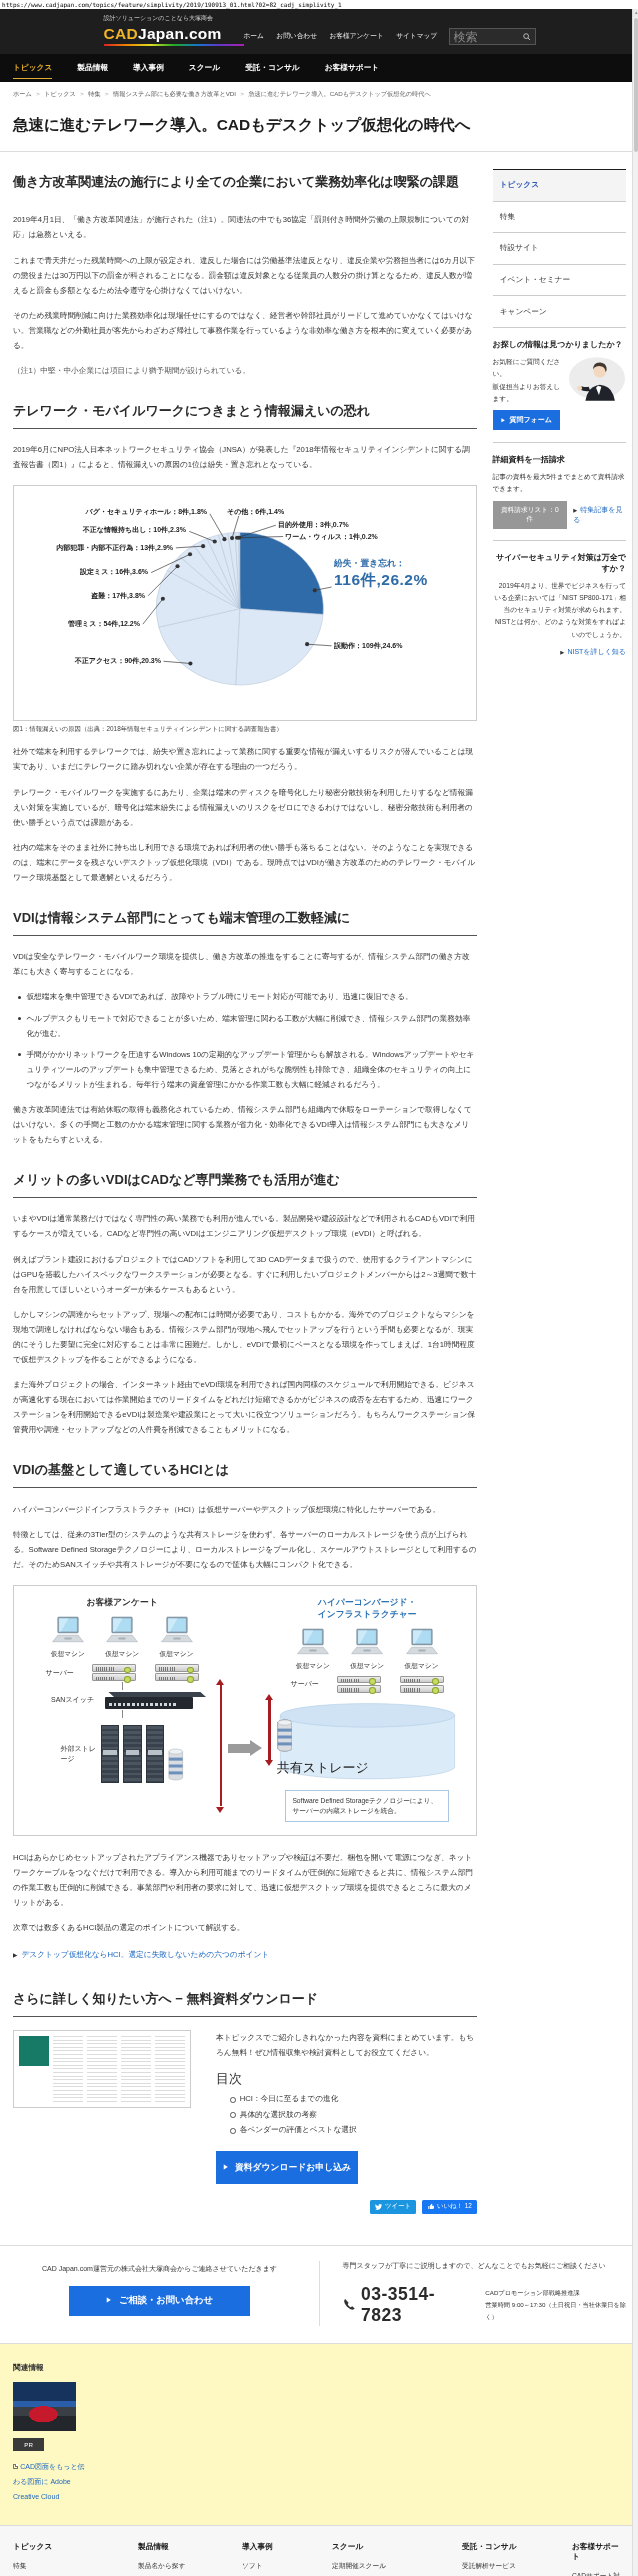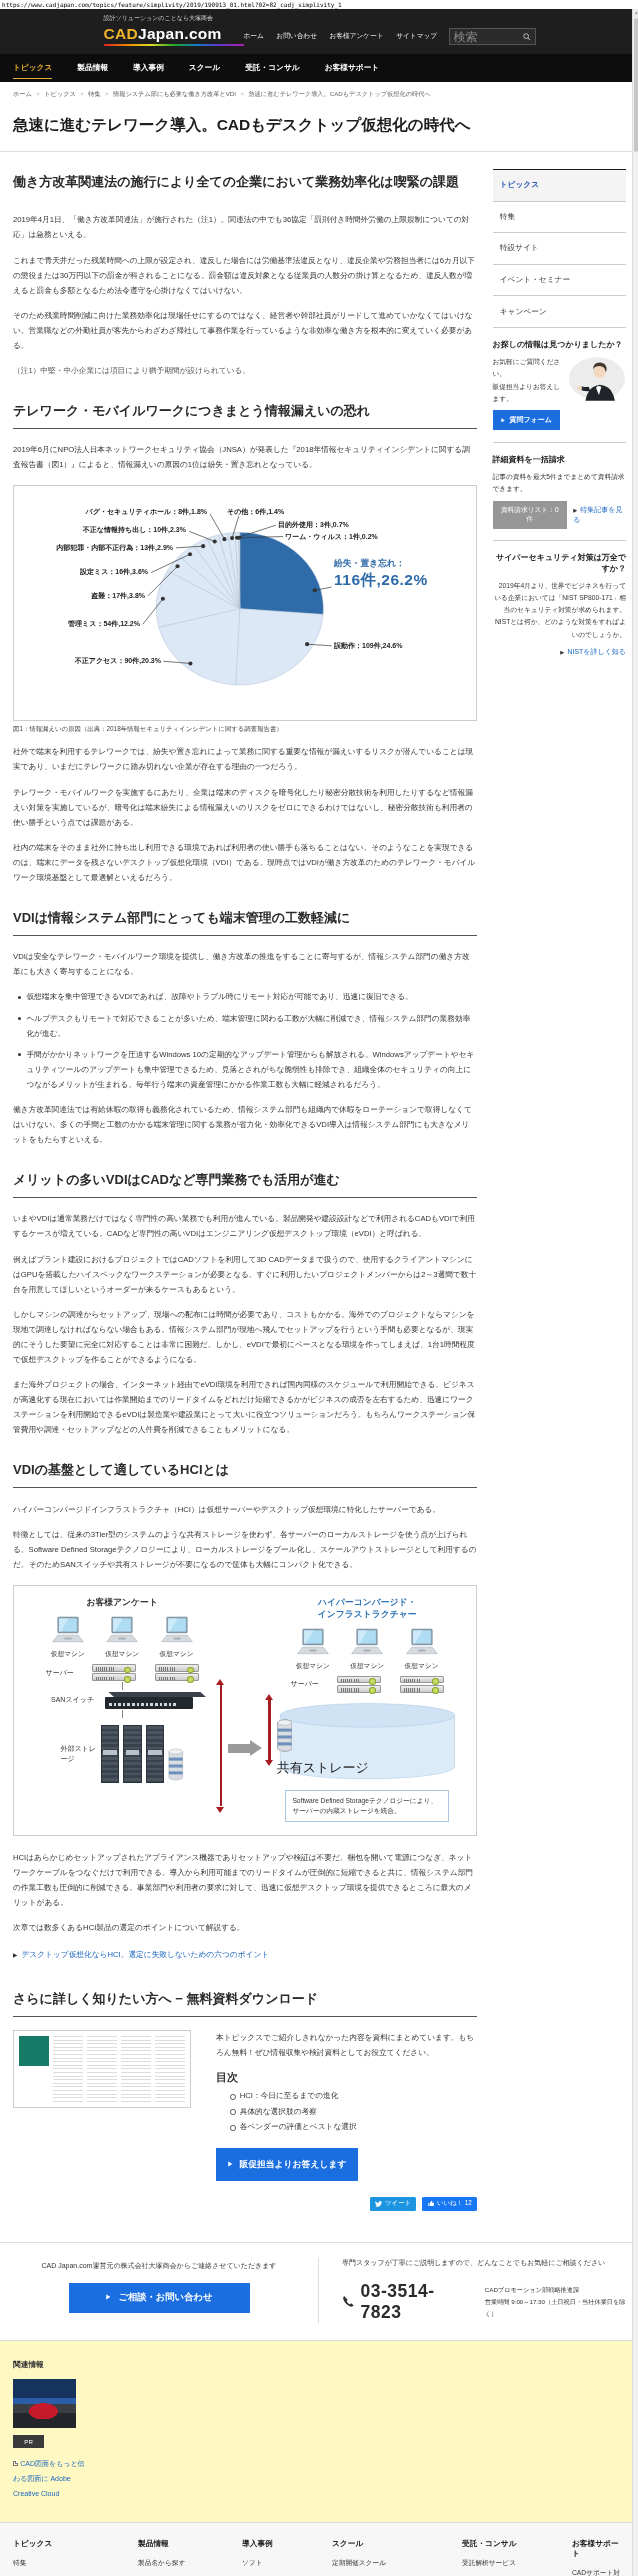--- a/index.html
+++ b/index.html
@@ -127,21 +127,21 @@
 
 
 .dl-row { display: flex; margin-top: 12.4px; }
 .doc-thumb { width: 178px; height: 78px; border: 0.5px solid #ccc; background: #fff;
   display: flex; gap: 3.6px; padding: 4.6px; flex-shrink: 0; }
 .doc-thumb .pg { flex: 1; background: repeating-linear-gradient(180deg,#dcdcdc 0 1px,#fff 1px 3.6px); }
 .doc-thumb .pg.cover { background: linear-gradient(#177a67 0 46%, #fff 46%),
   repeating-linear-gradient(180deg,#cfe3de 0 1px,#fff 1px 3.6px); }
 .dl-text { margin-left: 25px; flex: 1; }
 .dl-text p { margin-top: 0; }
-.toc-title { font-size: 11px; margin: 9.3px 0 3.1px 0; font-weight: bold; }
+.toc-title { font-size: 13px; margin: 9.3px 0 3.1px 0; }
 ul.toc { list-style: none; margin-left: 14.4px; }
 ul.toc li { font-size: 7.7px; line-height: 15.5px; padding-left: 9.3px; position: relative; }
 ul.toc li::before { content:""; position: absolute; left: 0; top: 5.7px; width: 3.6px; height: 3.6px;
   border: 0.8px solid #555; border-radius: 50%; }
 .btn-blue { display: inline-flex; align-items: center; justify-content: center; gap: 6.2px;
   background: #1a6ee0; color: #fff; font-size: 8.8px; font-weight: bold; border: none;
   width: 142px; height: 33px; margin-top: 13.4px; cursor: pointer; }
 .btn-blue .mk { font-size: 5.7px; }
 .social-row { display: flex; justify-content: flex-end; gap: 6.2px; margin: 15.5px 0 5.2px 0; }
 .soc-btn { display: inline-flex; align-items: center; gap: 2.6px; color: #fff; font-size: 6.4px;
@@ -164,21 +164,21 @@
   font-size: 7px; font-weight: bold; border: none; padding: 5.2px 8.2px; margin-top: 5.2px; cursor: pointer; }
 .side-btn .mk { font-size: 4.6px; }
 .gray-btn { display: inline-block; background: #979797; color: #fff; font-size: 6.7px;
   padding: 4.6px 7.2px; border: none; margin-top: 6.2px; cursor: pointer; }
 .side-link { font-size: 7px; color: #1a66c0; margin-top: 6.2px; display: inline-block; }
 .side-link .mk { color: #333; font-size: 5.2px; margin-right: 3.1px; }
 .req-row { display: flex; align-items: center; gap: 6.2px; }
 
 
 .contact { display: flex; border-top: 0.5px solid #ddd; border-bottom: 0.5px solid #ddd;
-  margin-top: 5.2px; padding: 15.5px 0 17.5px 0; }
+  margin-top: 5.2px; padding: 15.5px 0 17.5px 0; justify-content: center; }
 .contact-left { width: 319px; border-right: 0.5px solid #ddd; text-align: center; padding-top: 3.1px; }
 .contact-left .c-text { font-size: 7px; color: #333; }
 .contact-btn { display: inline-flex; align-items: center; justify-content: center; gap: 7.2px;
   width: 181px; height: 30px; background: #1a6ee0; color: #fff; font-size: 9.3px; font-weight: bold;
   border: none; margin-top: 11.3px; cursor: pointer; }
 .contact-btn .mk { font-size: 5.7px; }
 .contact-right { width: 319px; padding-left: 23px; }
 .contact-right .c-text { font-size: 7px; color: #333; }
 .phone-row { display: flex; align-items: center; margin-top: 12.4px; gap: 5.2px; }
 .phone-num { font-size: 17.5px; font-weight: bold; color: #2b2b2b; letter-spacing: 0.5px; }
@@ -547,21 +547,21 @@
         <div class="dl-text">
           <p>本トピックスでご紹介しきれなかった内容を資料にまとめています。もちろん無料！ぜひ情報収集や検討資料としてお役立てください。</p>
           <div class="toc-title">目次</div>
           <ul class="toc">
             <li>HCI：今日に至るまでの進化</li>
             <li>具体的な選択肢の考察</li>
             <li>各ベンダーの評価とベストな選択</li>
           </ul>
           <button class="btn-blue">
               <span class="mk">▶</span>
-              <span>販促担当よりお答えします</span>
+              <span>資料ダウンロードお申し込み</span>
             </button>
         </div>
       </div>
       <div class="social-row">
         <button class="soc-btn soc-tweet">
           <svg width="7.2" height="6.2" viewBox="0 0 24 20">
               <path d="M24 2.4c-.9.4-1.8.7-2.8.8 1-.6 1.8-1.6 2.1-2.7-.9.6-2 1-3.1 1.2A4.9 4.9 0 0 0 11.8 6c0 .4 0 .8.1 1.1A13.9 13.9 0 0 1 1.7.9 4.9 4.9 0 0 0 3.2 7.4c-.8 0-1.6-.2-2.2-.6v.1c0 2.4 1.7 4.4 3.9 4.8a5 5 0 0 1-2.2.1 4.9 4.9 0 0 0 4.6 3.4A9.9 9.9 0 0 1 0 17.2 13.9 13.9 0 0 0 7.5 19.4c9.1 0 14-7.5 14-14v-.6c1-.7 1.8-1.6 2.5-2.4z" fill="#fff"></path>
             </svg>
           <span>ツイート</span>
         </button>

